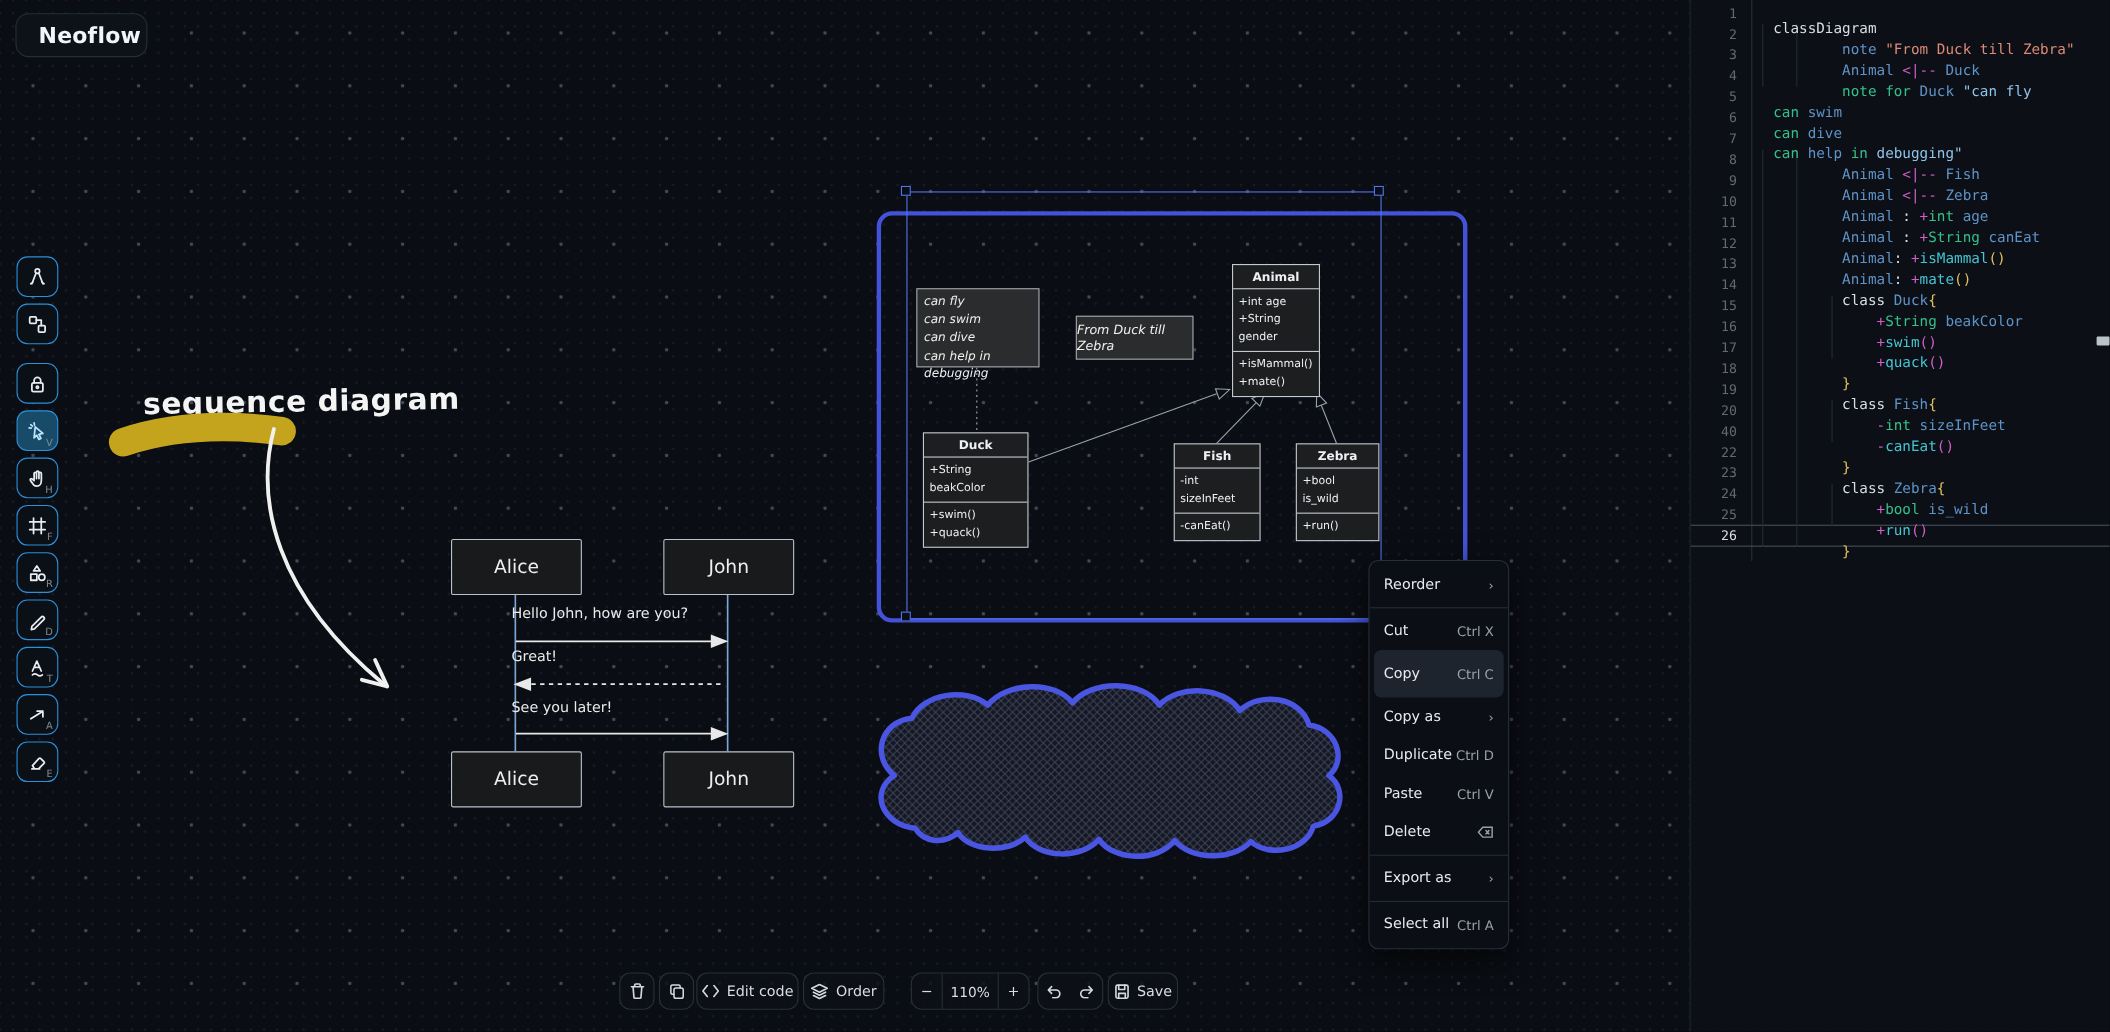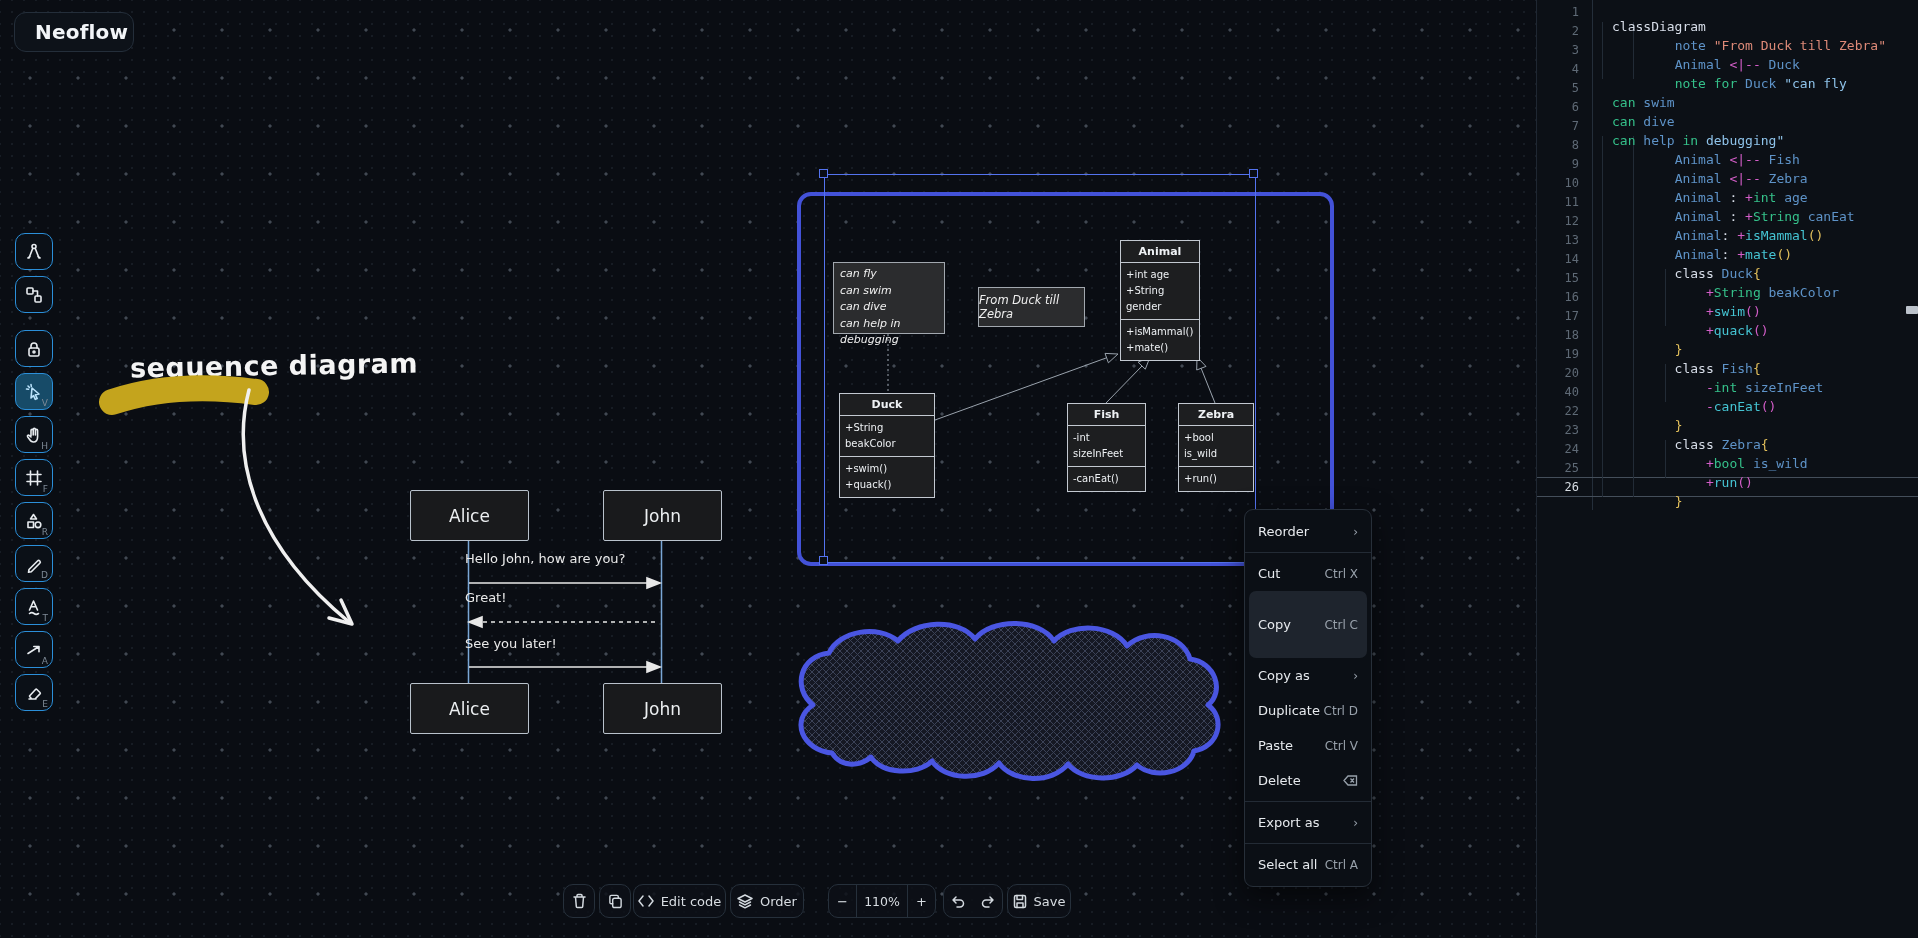--- a/index.html
+++ b/index.html
@@ -42,21 +42,21 @@
   
   .actor{width:117px;height:49px;background:#191a1c;border:1px solid #b9c2cc;border-radius:2px;
     display:flex;align-items:center;justify-content:center;color:#eceff1;font-size:17px;}
   .msg{color:#eaeaea;font-size:13px;width:200px;text-align:left;left:465px;}
   
   .menu{left:1244px;top:509px;width:128px;background:#0b0f15;border:1px solid #272f39;border-radius:9px;
     box-shadow:0 10px 28px rgba(0,0,0,.55);padding:4px 0;box-sizing:border-box;}
   .mi{height:35px;display:flex;align-items:center;justify-content:space-between;padding:0 13px;
     color:#e7eaee;font-size:13px;cursor:pointer;}
   .mi .accel{color:#98a1ab;font-size:12px;}
-  .mi.hl{background:#1e242d;border-radius:7px;margin:0 4px;padding:16px 9px;}
+  .mi.hl{background:#1e242d;border-radius:7px;margin:0 4px;padding:4px 9px;}
   .msep{height:1px;background:#232b35;margin:3px 0;}
   
   .bbtn{height:34px;background:rgba(13,17,23,.85);border:1px solid #26303b;border-radius:10px;
     display:flex;align-items:center;justify-content:center;gap:7px;color:#d8dde2;font-size:13px;
     box-sizing:border-box;cursor:pointer;}
   .bbtn svg{stroke:#d3d9df;fill:none;stroke-width:1.5;stroke-linecap:round;stroke-linejoin:round;}
   .zoomwrap{display:flex;align-items:stretch;}
   .zoomwrap .cell{display:flex;align-items:center;justify-content:center;}
   
   .codepanel{right:0;top:0;width:381px;height:938px;background:#0c1016;border-left:1px solid #1f2732;}

